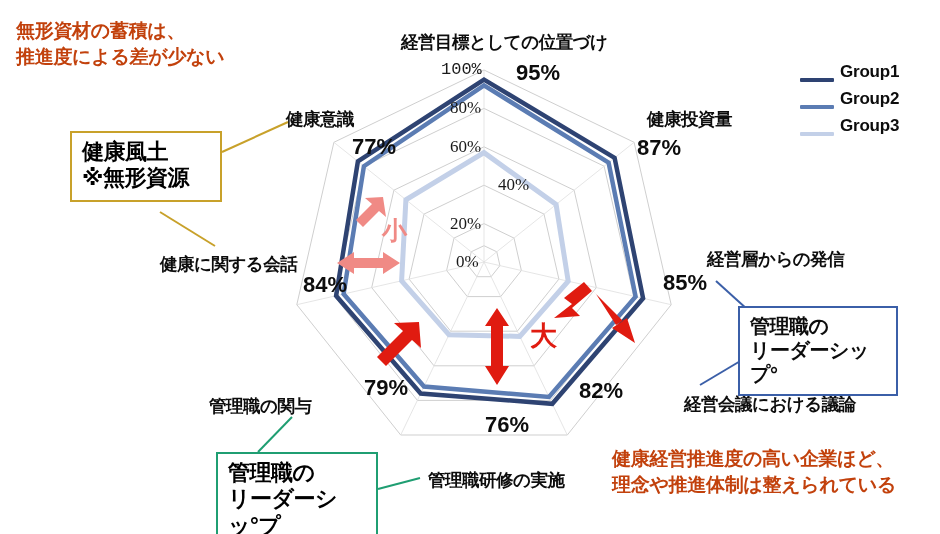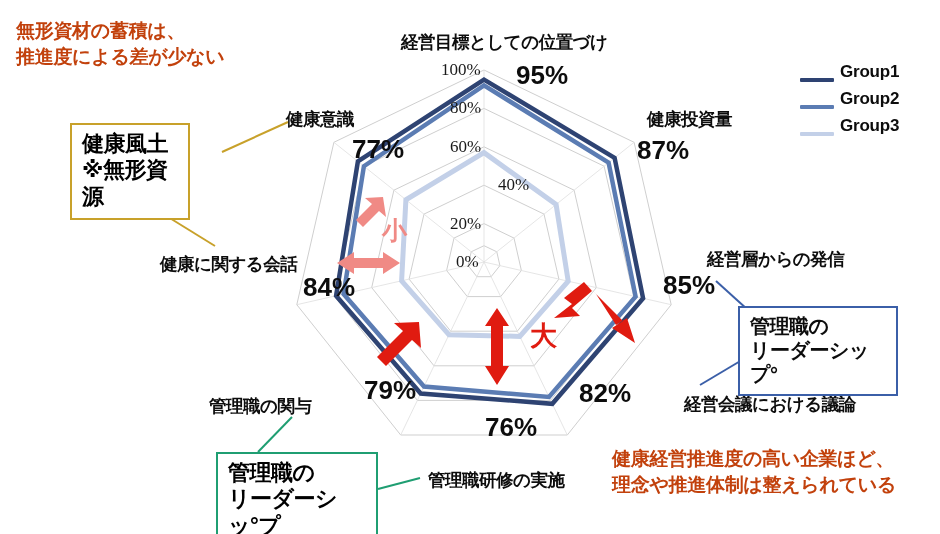--- a/index.html
+++ b/index.html
@@ -50,21 +50,21 @@
 
   
   .axis-label {
     font-size: 17.5px;
     font-weight: bold;
     color: #0d0d0d;
     white-space: nowrap;
     letter-spacing: -0.5px;
   }
   .value-label {
-    font-size: 26px;
+    font-size: 22px;
     font-weight: bold;
     color: #0d0d0d;
     white-space: nowrap;
   }
   .ring-label {
     font-size: 17px;
     font-weight: normal;
     color: #1a1a1a;
     white-space: nowrap;
     font-family: "Liberation Serif", "DejaVu Serif", serif;
@@ -171,21 +171,21 @@
       <line x1="258" y1="452" x2="292" y2="417" stroke="#1f9e72"></line>
 
       <line x1="378" y1="489" x2="420" y2="478" stroke="#1f9e72"></line>
 
       <line x1="748" y1="310" x2="716" y2="281" stroke="#3b5fa8"></line>
 
       <line x1="742" y1="360" x2="700" y2="385" stroke="#3b5fa8"></line>
     </g>
   </svg>
 
-  <div class="abs ring-label" style="left:441px; top:60px;">100%</div>
+  <div class="abs ring-label" style="left:441px; top:60px;font-family:Liberation Mono, monospace;">100%</div>
   <div class="abs ring-label" style="left:450px; top:98px;">80%</div>
   <div class="abs ring-label" style="left:450px; top:137px;">60%</div>
   <div class="abs ring-label" style="left:450px; top:175px;margin-left:48px;">40%</div>
   <div class="abs ring-label" style="left:450px; top:214px;">20%</div>
   <div class="abs ring-label" style="left:456px; top:252px;">0%</div>
 
   <div class="abs axis-label" style="left:401px; top:30px;">経営目標としての位置づけ</div>
   <div class="abs axis-label" style="left:647px; top:107px;">健康投資量</div>
   <div class="abs axis-label" style="left:707px; top:247px;">経営層からの発信</div>
   <div class="abs axis-label" style="left:652px; top:392px;margin-left:32px;">経営会議における議論</div>
@@ -205,21 +205,21 @@
 
   <div class="abs mag-label mag-large" style="left:530px; top:318px;">大</div>
   <div class="abs mag-label mag-small" style="left:382px; top:214px;">小</div>
 
   <div class="abs note-red" style="left:16px; top:18px; width:250px;">無形資材の蓄積は、
 推進度による差が少ない</div>
 
   <div class="abs note-red" style="left:612px; top:446px; width:330px;">健康経営推進度の高い企業ほど、
 理念や推進体制は整えられている</div>
 
-  <div class="abs callout yellow" style="left:70px; top:123px; width:120px;">健康風土
+  <div class="abs callout yellow" style="left:70px; top:131px; width:152px;">健康風土
 ※無形資源</div>
 
   <div class="abs callout green" style="left:216px; top:452px; width:162px;">管理職の
 リーダーシッ°プ</div>
 
   <div class="abs callout blue" style="left:738px; top:306px; width:160px; font-size:20px;">管理職の
 リーダーシップ°</div>
 
   <div id="legend">
     <div class="legend-row">

